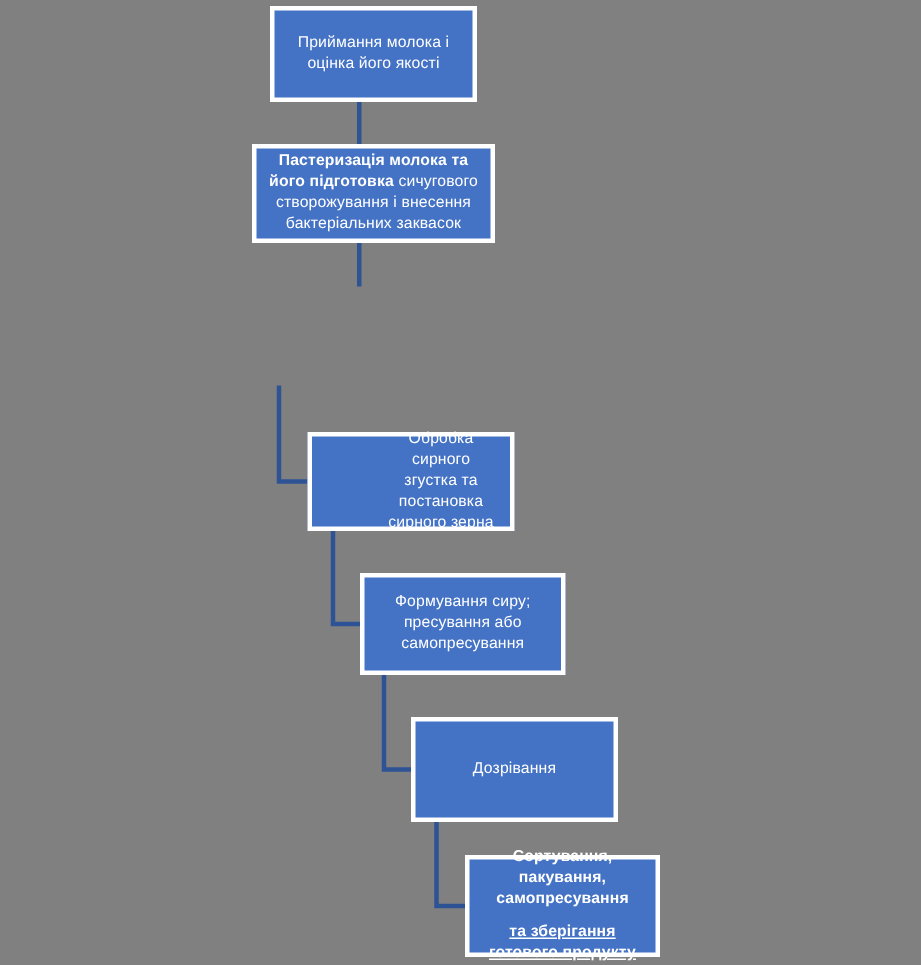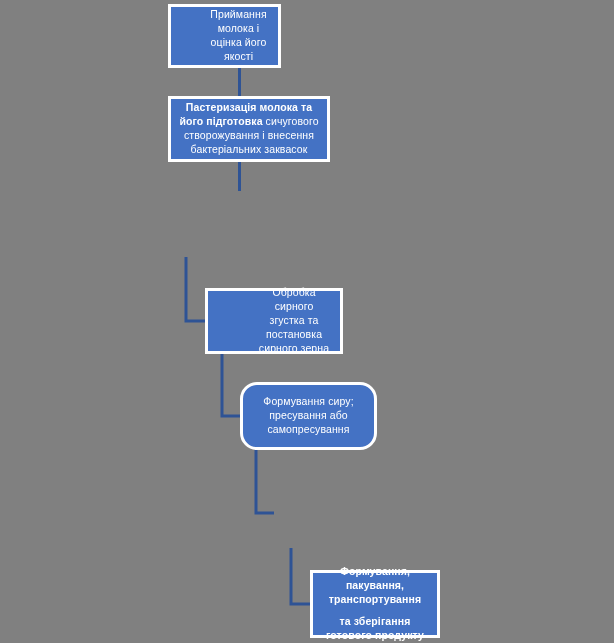--- a/index.html
+++ b/index.html
@@ -41,20 +41,21 @@
     line-height: 1.32;
     letter-spacing: 0.1px;
     padding: 4px 8px;
   }
   .node p {
     margin: 0;
     font-weight: bold;
   }
   .node p + p {
     margin-top: 9px;
+    text-decoration: underline;
   }
   .mixed {
     font-weight: bold;
   }
   .mixed .reg {
     font-weight: normal;
   }
 </style>
 </head>
 <body>
@@ -69,36 +70,39 @@
 
     <path d="M 186 257 L 186 321 L 205 321" stroke="#2E5395" stroke-width="3" fill="none"></path>
 
     <path d="M 222 354 L 222 416 L 240 416" stroke="#2E5395" stroke-width="3" fill="none"></path>
 
     <path d="M 256 450 L 256 513 L 274 513" stroke="#2E5395" stroke-width="3" fill="none"></path>
 
     <path d="M 291 548 L 291 604 L 310 604" stroke="#2E5395" stroke-width="3" fill="none"></path>
   </svg>
 
-  <div class="node" style="left:168px; top:4px; width:113px; height:64px;padding-left:36px;">
+  <div class="node" style="left:180px; top:4px; width:138px; height:64px;">
     <span>Приймання молока і оцінка його якості</span>
   </div>
 
   <div class="node" style="left:168px; top:96px; width:162px; height:66px;">
     <span class="mixed"><span>Пастеризація молока та його підготовка</span><span class="reg"> сичугового створожування і внесення бактеріальних заквасок</span></span>
   </div>
 
 
   <div class="node" style="left:205px; top:288px; width:138px; height:66px;padding-left:48px;">
     <span>Обробка сирного згустка та постановка сирного зерна</span>
   </div>
 
-  <div class="node" style="left:240px; top:382px; width:137px; height:68px;border-radius:17px;">
+  <div class="node" style="left:240px; top:382px; width:137px; height:68px;">
     <span>Формування сиру; пресування або самопресування</span>
   </div>
 
+  <div class="node" style="left:274px; top:478px; width:138px; height:70px;">
+    <span>Дозрівання</span>
+  </div>
 
   <div class="node" style="left:310px; top:570px; width:130px; height:68px;">
-    <p>Формування, пакування, транспортування</p>
+    <p>Сортування, пакування, самопресування</p>
     <p>та зберігання готового продукту</p>
   </div>
 
 </div>
 
 </body></html>

